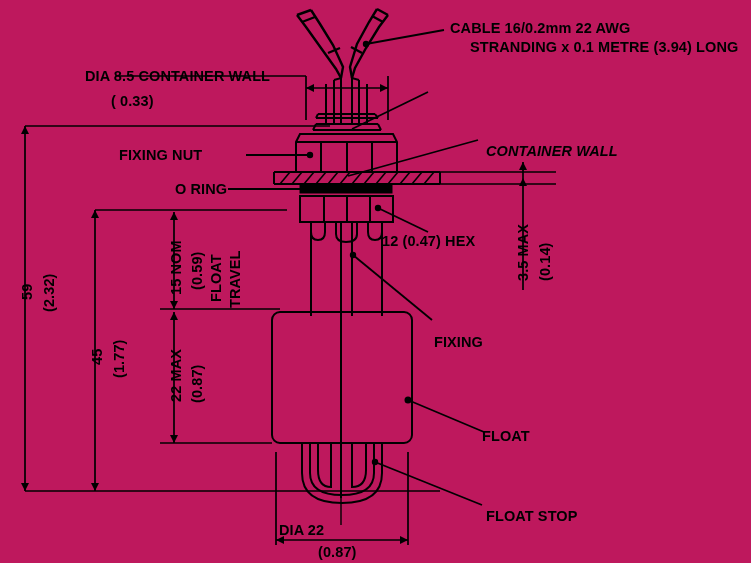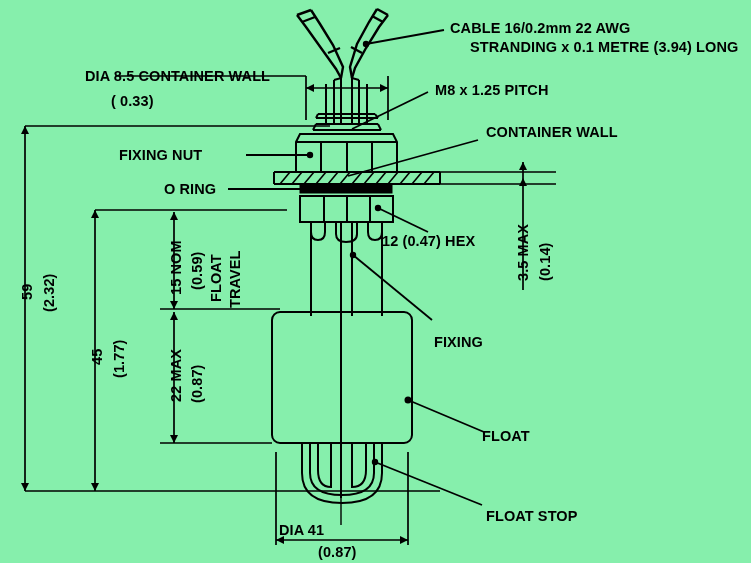--- a/index.html
+++ b/index.html
@@ -4,21 +4,21 @@
 <style>
   html, body {
     margin: 0;
     padding: 0;
     background: #ffffff;
   }
   #sheet {
     position: relative;
     width: 751px;
     height: 563px;
-    background: #86efac;
+    background: #be185d;
     overflow: hidden;
     font-family: "Liberation Sans", sans-serif;
     color: #000000;
   }
   #drawing-svg {
     position: absolute;
     left: 0;
     top: 0;
     width: 751px;
     height: 563px;
@@ -249,37 +249,36 @@
 
     </g>
   </svg>
 
   <div class="lbl" style="left:450px; top:19px;">CABLE 16/0.2mm 22 AWG</div>
   <div class="lbl" style="left:450px; top:38px;margin-left:20px;">STRANDING x 0.1 METRE (3.94) LONG</div>
 
   <div class="lbl" style="left:85px; top:67px;">DIA 8.5 CONTAINER WALL</div>
   <div class="lbl" style="left:111px; top:92px;">( 0.33)</div>
 
-  <div class="lbl" style="left:435px; top:81px;">M8 x 1.25 PITCH</div>
 
   <div class="lbl" style="left:119px; top:146px;text-align:right;">FIXING NUT</div>
 
-  <div class="lbl" style="left:486px; top:123px;">CONTAINER WALL</div>
-
-  <div class="lbl" style="left:164px; top:180px;">O RING</div>
+  <div class="lbl" style="left:486px; top:142px;font-style:italic;">CONTAINER WALL</div>
+
+  <div class="lbl" style="left:175px; top:180px;">O RING</div>
 
   <div class="lbl" style="left:382px; top:232px;">12 (0.47) HEX</div>
 
   <div class="lbl" style="left:434px; top:333px;">FIXING</div>
 
   <div class="lbl" style="left:482px; top:427px;">FLOAT</div>
 
   <div class="lbl" style="left:486px; top:507px;">FLOAT STOP</div>
 
-  <div class="lbl" style="left:279px; top:521px;">DIA 41</div>
+  <div class="lbl" style="left:279px; top:521px;">DIA 22</div>
   <div class="lbl" style="left:318px; top:543px;">(0.87)</div>
 
   <div class="lbl rot" style="left:18px; top:300px;">59</div>
   <div class="lbl rot" style="left:40px; top:312px;">(2.32)</div>
 
   <div class="lbl rot" style="left:88px; top:365px;">45</div>
   <div class="lbl rot" style="left:110px; top:378px;">(1.77)</div>
 
   <div class="lbl rot" style="left:167px; top:295px;">15 NOM</div>
   <div class="lbl rot" style="left:188px; top:290px;">(0.59)</div>

